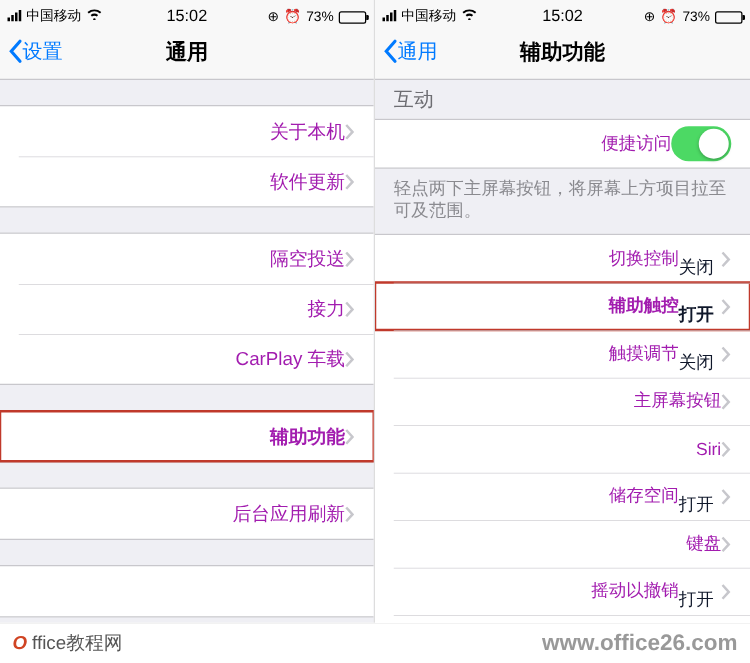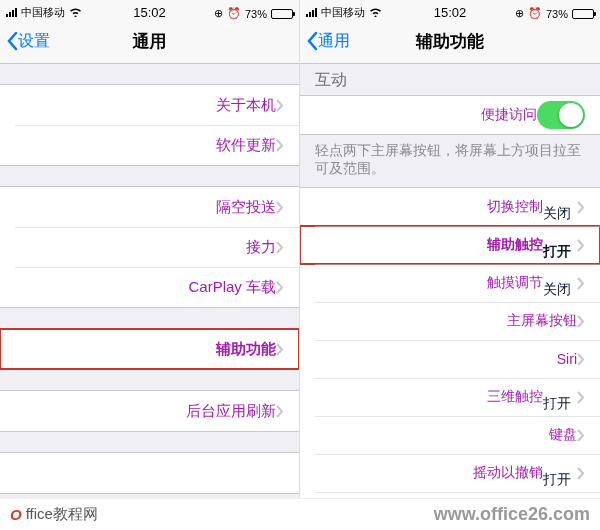--- a/index.html
+++ b/index.html
@@ -241,21 +241,21 @@
         </div>
         <div class="cell">
           <span class="cell-label">Siri</span>
           <span class="chevron">
               <svg viewBox="0 0 8 13">
                 <path d="M1 1l5 5.5L1 12" stroke="#c7c7cc" stroke-width="2" fill="none"></path>
               </svg>
             </span>
         </div>
         <div class="cell">
-          <span class="cell-label">三维触控</span>
+          <span class="cell-label">储存空间</span>
           <span class="cell-value">打开</span>
           <span class="chevron">
               <svg viewBox="0 0 8 13">
                 <path d="M1 1l5 5.5L1 12" stroke="#c7c7cc" stroke-width="2" fill="none"></path>
               </svg>
             </span>
         </div>
         <div class="cell">
           <span class="cell-label">键盘</span>
           <span class="chevron">

